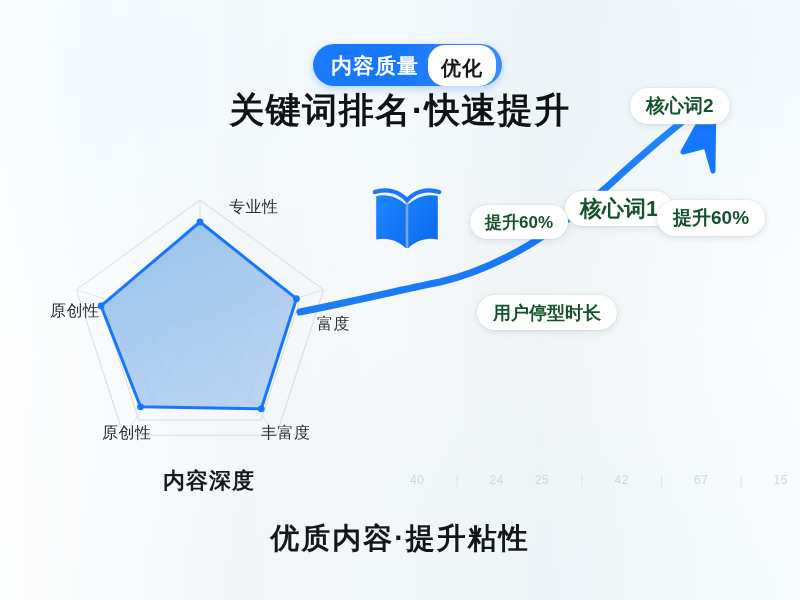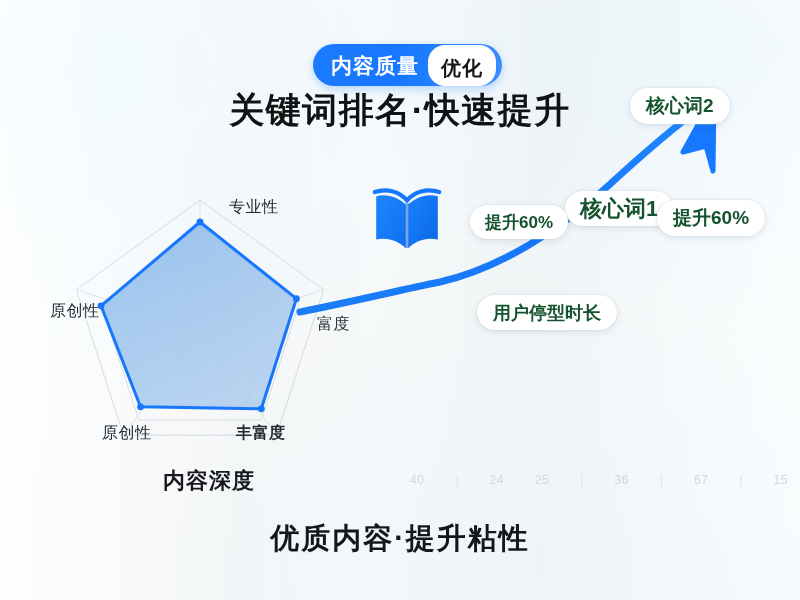--- a/index.html
+++ b/index.html
@@ -115,21 +115,21 @@
   .radar-label {
     position: absolute;
     font-size: 16px;
     color: #262b30;
     white-space: nowrap;
     letter-spacing: 0.5px;
     z-index: 5;
   }
   #radar-label-top      { left: 181px; top: 197px; margin-left: 48px; }
   #radar-label-right    { left: 317px; top: 301px; margin-top: 13px; }
-  #radar-label-bottomr  { left: 236px; top: 423px; font-weight: bold; }
+  #radar-label-bottomr  { left: 261px; top: 423px; }
   #radar-label-bottoml  { left: 102px; top: 423px; }
   #radar-label-left     { left: 50px;  top: 301px; }
 
   #depth-label {
     position: absolute;
     left: 163px;
     top: 466px;
     font-size: 22px;
     font-weight: 700;
     letter-spacing: 1px;
@@ -276,21 +276,21 @@
     <span class="axis-num">40</span>
     <span class="sp"></span>
     <span class="axis-tick">|</span>
     <span class="sp"></span>
     <span class="axis-num">24</span>
     <span class="sp"></span>
     <span class="axis-num">25</span>
     <span class="sp"></span>
     <span class="axis-tick">|</span>
     <span class="sp"></span>
-    <span class="axis-num">36</span>
+    <span class="axis-num">42</span>
     <span class="sp"></span>
     <span class="axis-tick">|</span>
     <span class="sp"></span>
     <span class="axis-num">67</span>
     <span class="sp"></span>
     <span class="axis-tick">|</span>
     <span class="sp"></span>
     <span class="axis-num">15</span>
   </div>
 

